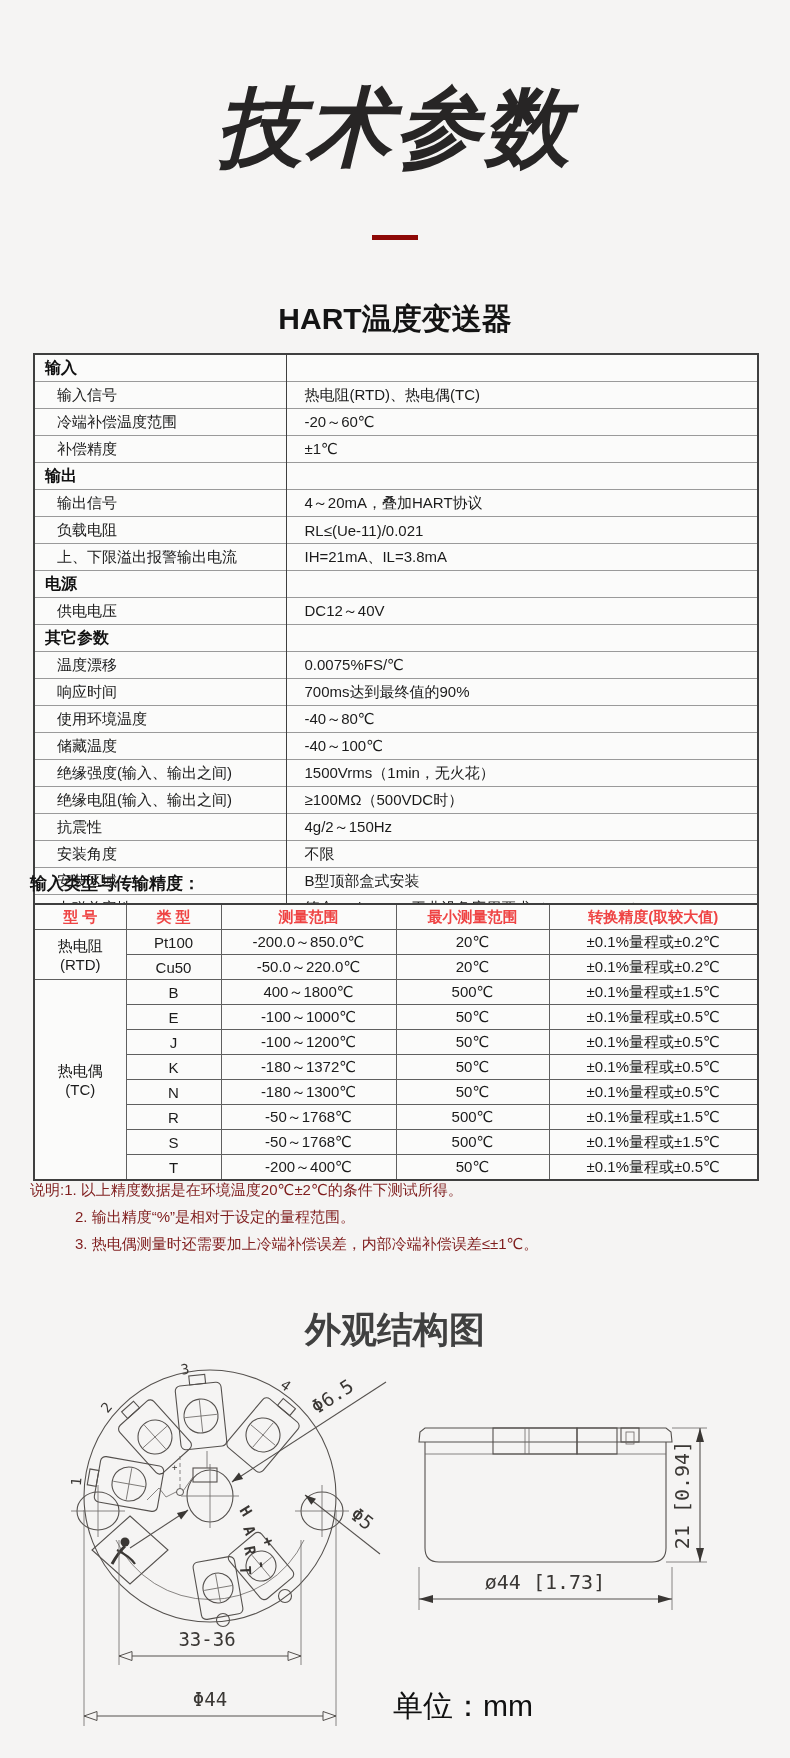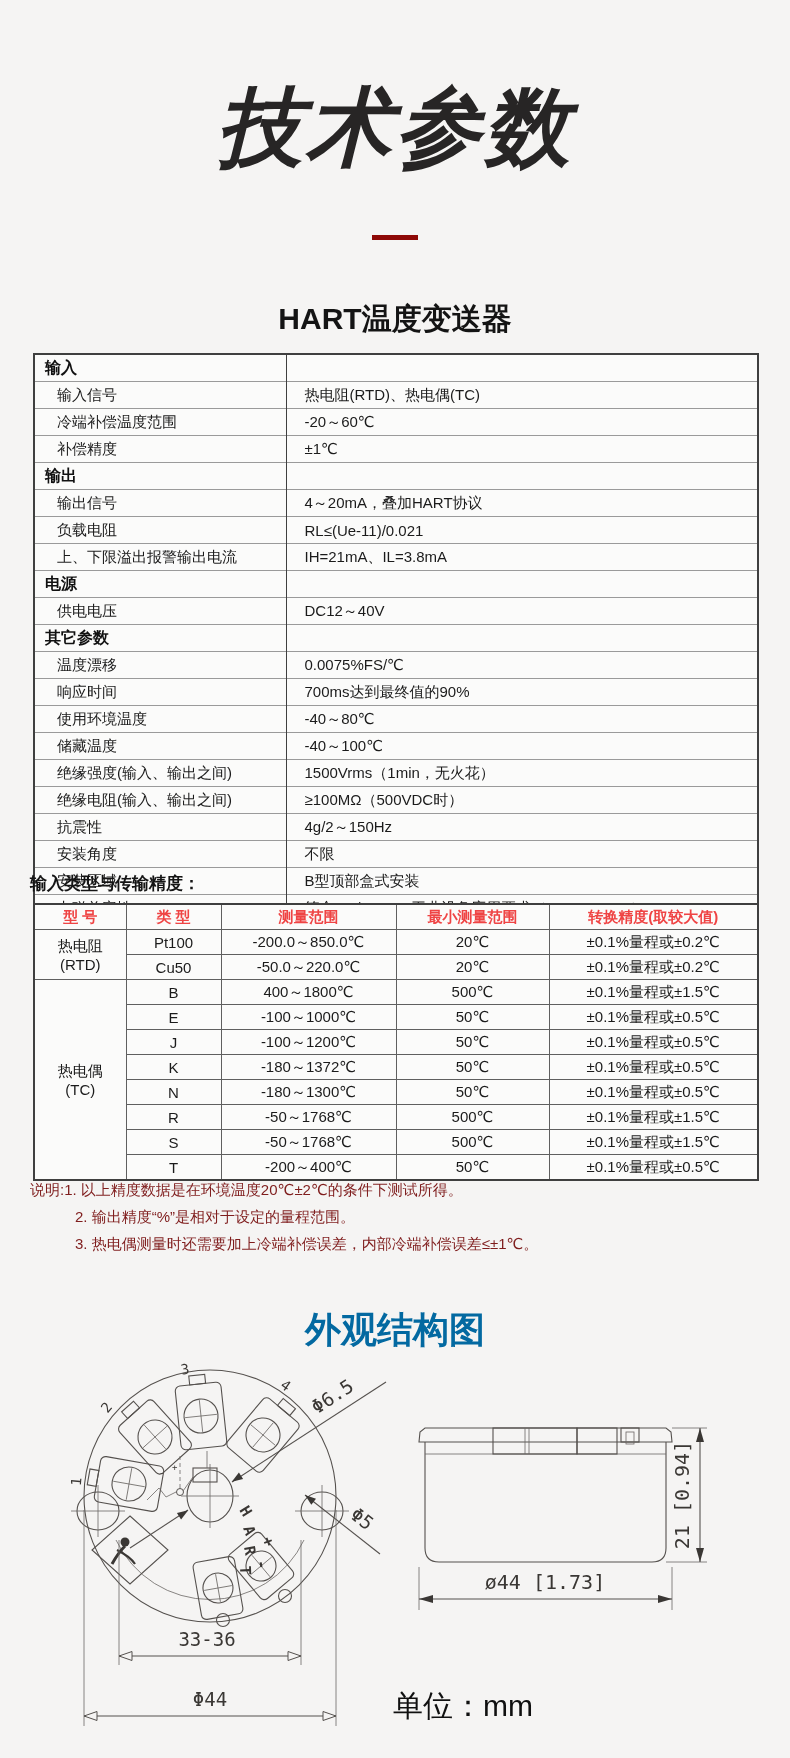--- a/index.html
+++ b/index.html
@@ -19,21 +19,21 @@
   .spec td.v{padding-left:18px;}
   .spec tr.sec td{font-weight:700;font-size:16px;color:#111;padding-left:10px;}
   .acc-caption{left:30px;top:872px;font-size:17px;font-weight:700;color:#141414;}
   .acc{left:33px;top:903px;width:724px;border:2px solid #3f3f3f;}
   .acc th,.acc td{height:24px;font-size:15px;border:1px solid #5f5f5f;text-align:center;
                   color:#1b1b1b;font-weight:400;padding:0;}
   .acc th{font-weight:700;font-size:15px;color:#ef4444;}
   .acc td.model{font-size:15px;line-height:19px;}
   .notes{left:30px;top:1176px;font-size:15px;color:#7f1d1d;line-height:27px;}
   .notes .ind{padding-left:45px;}
-  .structure-title{top:1306px;left:0;width:100%;text-align:center;font-size:36px;font-weight:700;color:#0369a1;}
+  .structure-title{top:1306px;left:0;width:100%;text-align:center;font-size:36px;font-weight:700;color:#404040;}
   .unit{left:393px;top:1686px;font-size:30px;color:#101010;font-weight:500;}
   svg{overflow:visible;}
   svg text{font-family:"DejaVu Sans Mono","Liberation Mono",monospace;fill:#3a3734;}
   .tline{stroke:#55514e;stroke-width:1.1;fill:none;}
   .thin{stroke:#6b6764;stroke-width:0.8;fill:none;}
   .darkfill{fill:#3a3734;stroke:none;}
   .openarrow{fill:#f5f4f3;stroke:#55514e;stroke-width:1;}
 </style>
 </head>
 <body>

